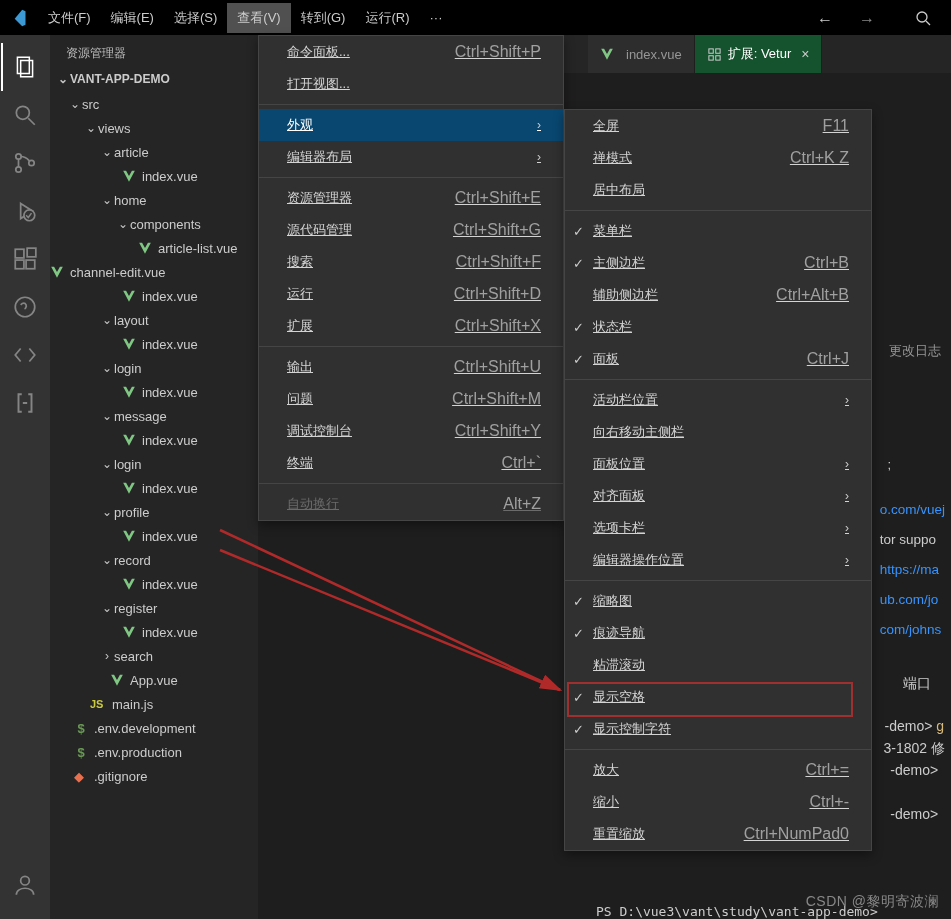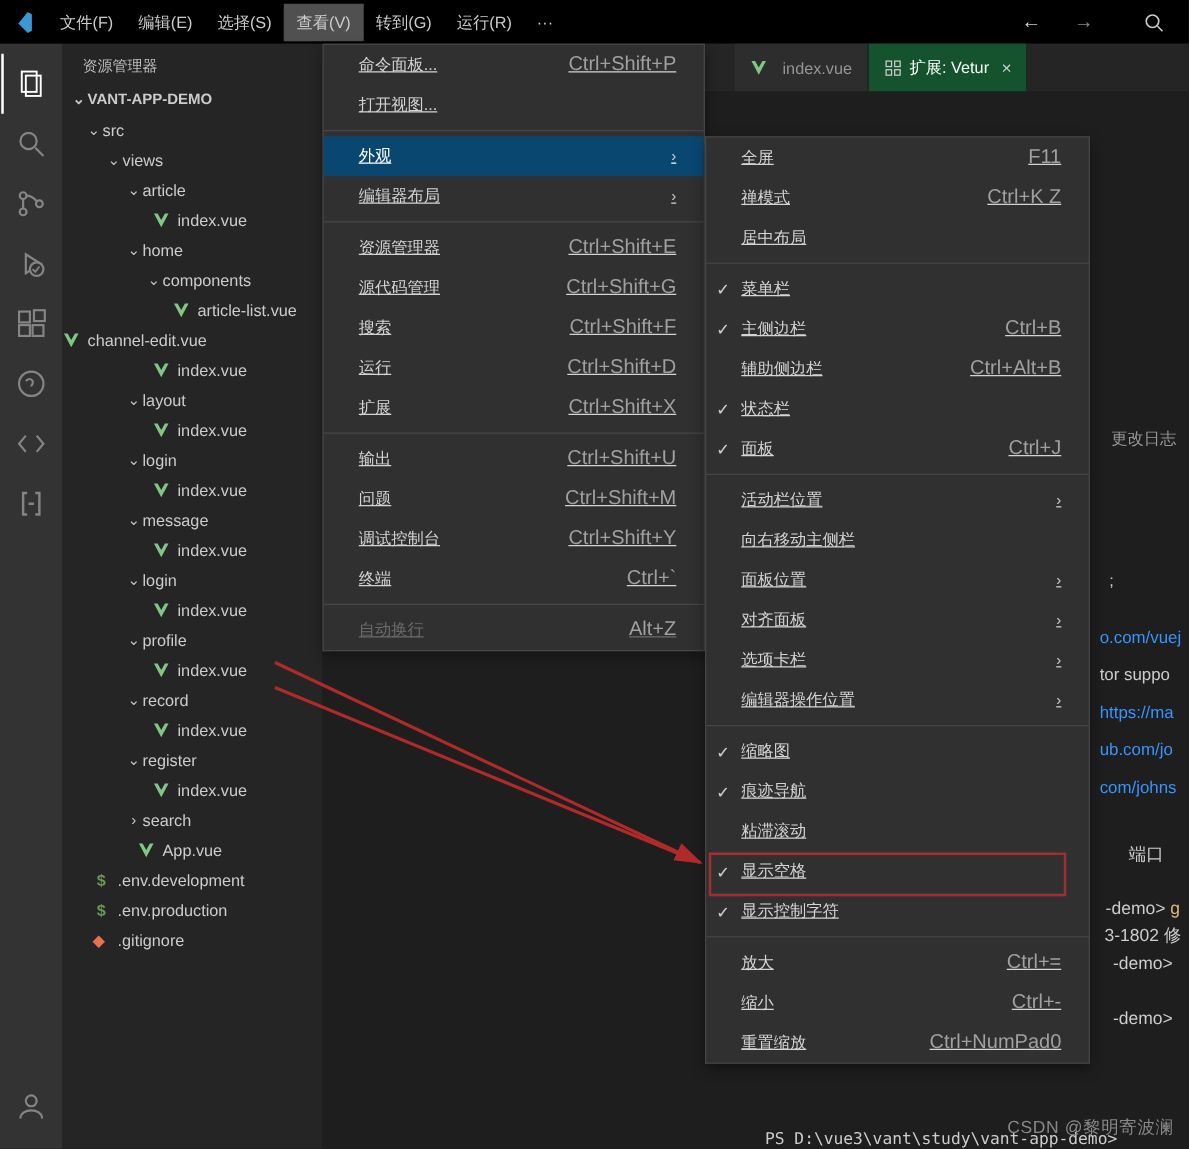--- a/index.html
+++ b/index.html
@@ -67,21 +67,21 @@
 .term-yellow { color: #d7ba7d; }
 
 
 .anno-arrow { position: absolute; z-index: 200; pointer-events: none; }
 .red-box { position: absolute; border: 2px solid #a03030; z-index: 201; pointer-events: none; }
 
 
 .watermark { position: absolute; right: 12px; bottom: 8px; color: #888; font-size: 14px; z-index: 300; letter-spacing: .5px; }
 
 
-.ps-line { position: absolute; left: 612px; bottom: 0; font-family: Consolas, monospace; color: #cccccc; font-size: 13px; z-index: 50; }
+.ps-line { position: absolute; left: 596px; bottom: 0; font-family: Consolas, monospace; color: #cccccc; font-size: 13px; z-index: 50; }
 
 svg { display: block; }
 </style>
 </head>
 <body>
 
 <div class="titlebar">
   <span class="vscode-logo">
     <svg viewBox="0 0 24 24" width="20" height="20">
         <path fill="#3c99d4" d="M17 2l4 2v16l-4 2-9-9 9-11z"></path>
@@ -315,20 +315,24 @@
         <span>search</span>
       </div>
     <div class="tree-row" style="padding-left:60px">
         <span class="vue-icon">
           <svg width="14" height="14" viewBox="0 0 24 24">
             <path fill="#81c784" d="M2 3h5l5 9 5-9h5L12 22z"></path>
           </svg>
         </span>
         <span>App.vue</span>
       </div>
+    <div class="tree-row" style="padding-left:40px">
+        <span class="js-icon">JS</span>
+        <span>main.js</span>
+      </div>
     <div class="tree-row" style="padding-left:24px">
         <span class="dollar-icon">$</span>
         <span>.env.development</span>
       </div>
     <div class="tree-row" style="padding-left:24px">
         <span class="dollar-icon">$</span>
         <span>.env.production</span>
       </div>
     <div class="tree-row" style="padding-left:24px">
         <span class="git-icon">◆</span>

